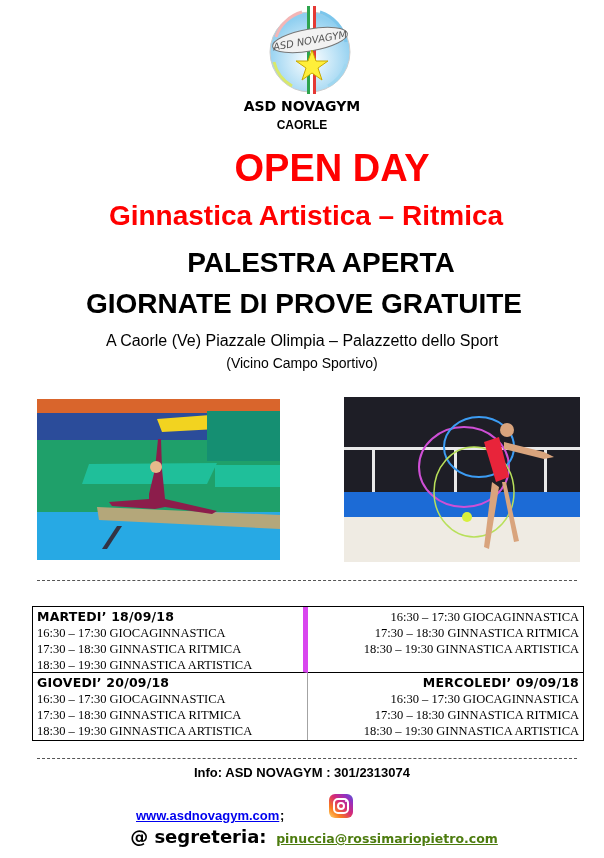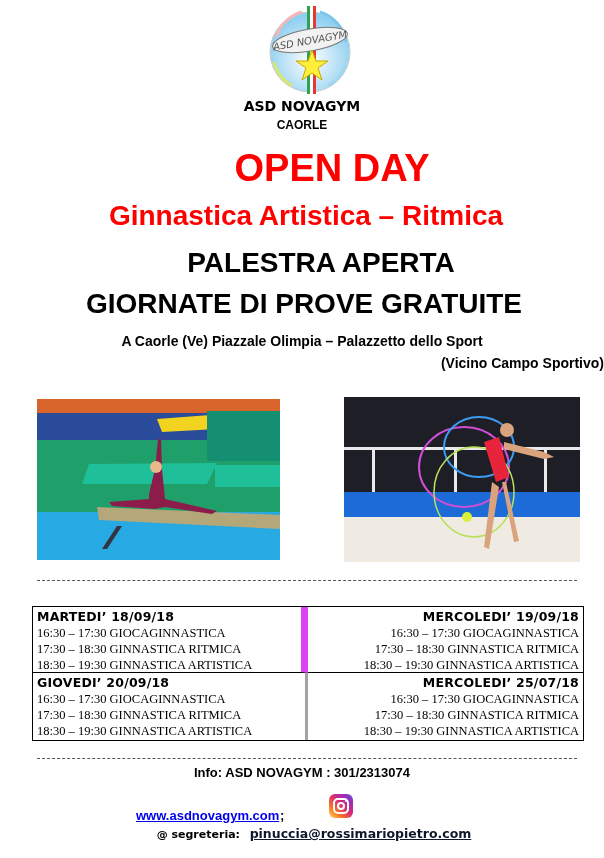--- a/index.html
+++ b/index.html
@@ -10,52 +10,52 @@
   .center { left: 0; width: 604px; text-align: center; }
 
   #logo { left: 262px; top: 2px; width: 96px; height: 96px; }
   #org-name { top: 97px; font-family: "DejaVu Sans", sans-serif; font-weight: bold; font-size: 14px; line-height: 18px; }
   #org-city { top: 116px; font-family: Liberation Sans, sans-serif; font-weight: bold; font-size: 12px; line-height: 18px; }
 
   #open-day { top: 146px; font-weight: bold; font-size: 38px; line-height: 44px; color: #ff0000; margin-left: 30px; }
   #subtitle { top: 199px; font-weight: bold; font-size: 28px; line-height: 34px; color: #ff0000; left: 4px; }
   #palestra { top: 246px; font-weight: bold; font-size: 28px; line-height: 34px; margin-left: 19px; }
   #giornate { top: 287px; font-weight: bold; font-size: 28px; line-height: 34px; left: 2px; }
-  #address { top: 332px; font-weight: bold; font-size: 14px; line-height: 18px; }
-  #address2 { top: 354px; font-weight: bold; font-size: 14px; line-height: 18px; text-align: right; }
+  #address { top: 332px; font-weight: normal; font-size: 16px; line-height: 18px; }
+  #address2 { top: 354px; font-weight: normal; font-size: 14px; line-height: 18px; }
 
   #photo-left { left: 37px; top: 399px; width: 243px; height: 161px; overflow: hidden; }
   #photo-right { left: 344px; top: 397px; width: 236px; height: 165px; overflow: hidden; }
 
   .dash-line { height: 0; border-top: 1px dashed #555; }
   #dash-top { left: 37px; top: 580px; width: 540px; }
   #dash-bottom { left: 37px; top: 758px; width: 540px; }
 
   #schedule { left: 32px; top: 606px; width: 552px; height: 135px; border: 1px solid #000; }
   .cell { position: absolute; width: 275px; height: 66px; padding: 2px 4px 0 4px; font-size: 12.5px; line-height: 16px; }
-  .cell.tl { left: 0; top: 0; border-right: 7px solid #d946ef; border-bottom: 1px solid #000; }
+  .cell.tl { left: 0; top: 0; border-right: 5px solid #d946ef; border-bottom: 1px solid #000; }
   .cell.tr { left: 275px; top: 0; border-bottom: 1px solid #000; text-align: right; width: 275px; }
-  .cell.bl { left: 0; top: 66px; border-right: 3px solid #a3a3a3; height: 67px; }
+  .cell.bl { left: 0; top: 66px; border-right: 1px solid #a3a3a3; height: 67px; }
   .cell.br { left: 275px; top: 66px; text-align: right; height: 67px; }
   .day-title { font-family: "DejaVu Sans", sans-serif; font-weight: bold; font-size: 12.5px; line-height: 16px; letter-spacing: 0.2px; }
   .slot { display: block; white-space: nowrap; font-family: Liberation Serif, serif; }
 
   #info { top: 764px; font-weight: bold; font-size: 13px; line-height: 17px; }
   #contact-row { top: 806px; left: 0; width: 559px; height: 20px; }
   #website { position: absolute; left: 136px; top: 2px; font-weight: bold; font-size: 13px; color: #1a0dab; text-decoration: underline; color: #0000ee; }
   #semicolon { position: absolute; left: 280px; top: 2px; font-weight: bold; font-size: 13px; }
   #insta-icon { position: absolute; left: 329px; top: -12px; width: 24px; height: 24px; border-radius: 6px;
     background: linear-gradient(45deg, #feda75 0%, #fa7e1e 25%, #d62976 55%, #962fbf 80%, #4f5bd5 100%); }
   #insta-icon .inner { position: absolute; left: 4px; top: 4px; width: 16px; height: 16px; border: 2px solid #fff; border-radius: 5px; }
   #insta-icon .lens { position: absolute; left: 8px; top: 8px; width: 8px; height: 8px; border: 2px solid #fff; border-radius: 50%; }
   #insta-icon .dot { position: absolute; left: 16px; top: 6px; width: 2px; height: 2px; background: #fff; border-radius: 50%; }
   #insta-handle { position: absolute; left: 358px; top: 2px; font-family: "DejaVu Sans", sans-serif; font-weight: bold; font-size: 12.5px; }
   #email-row { top: 826px; left: 0; width: 604px; text-align: center; font-weight: bold; font-size: 13px; }
-  #email-row .label { font-family: "DejaVu Sans", sans-serif; font-size: 11px; margin-left: 24px; }
-  #email-link { color: #0f172a; text-decoration: underline; font-family: "DejaVu Sans", sans-serif; font-size: 12.5px; margin-left: 6px; }
+  #email-row .label { font-family: "DejaVu Sans", sans-serif; font-size: 18px; margin-left: 24px; }
+  #email-link { color: #4d7c0f; text-decoration: underline; font-family: "DejaVu Sans", sans-serif; font-size: 12.5px; margin-left: 6px; }
 </style>
 </head>
 <body>
 
 <div id="logo" class="abs">
   <svg width="96" height="96" viewBox="0 0 96 96">
     <defs>
       <radialGradient id="sky" cx="50%" cy="60%" r="55%">
         <stop offset="0%" stop-color="#ffffff"></stop>
         <stop offset="100%" stop-color="#8fcff0"></stop>
@@ -123,33 +123,32 @@
 <div id="dash-top" class="abs dash-line"></div>
 
 <div id="schedule" class="abs">
   <div class="cell tl">
     <div class="day-title">MARTEDI’ 18/09/18</div>
     <span class="slot">16:30 – 17:30 GIOCAGINNASTICA</span>
     <span class="slot">17:30 – 18:30 GINNASTICA RITMICA</span>
     <span class="slot">18:30 – 19:30 GINNASTICA ARTISTICA</span>
   </div>
   <div class="cell tr">
-    <div class="day-title">MERCOLEDI’ 19/09/18</div>
     <span class="slot">16:30 – 17:30 GIOCAGINNASTICA</span>
     <span class="slot">17:30 – 18:30 GINNASTICA RITMICA</span>
     <span class="slot">18:30 – 19:30 GINNASTICA ARTISTICA</span>
   </div>
   <div class="cell bl">
     <div class="day-title">GIOVEDI’ 20/09/18</div>
     <span class="slot">16:30 – 17:30 GIOCAGINNASTICA</span>
     <span class="slot">17:30 – 18:30 GINNASTICA RITMICA</span>
     <span class="slot">18:30 – 19:30 GINNASTICA ARTISTICA</span>
   </div>
   <div class="cell br">
-    <div class="day-title">MERCOLEDI’ 25/07/18</div>
+    <div class="day-title">MERCOLEDI’ 09/09/18</div>
     <span class="slot">16:30 – 17:30 GIOCAGINNASTICA</span>
     <span class="slot">17:30 – 18:30 GINNASTICA RITMICA</span>
     <span class="slot">18:30 – 19:30 GINNASTICA ARTISTICA</span>
   </div>
 </div>
 
 <div id="dash-bottom" class="abs dash-line"></div>
 
 <div id="info" class="abs center">Info: ASD NOVAGYM : 301/2313074</div>
 

